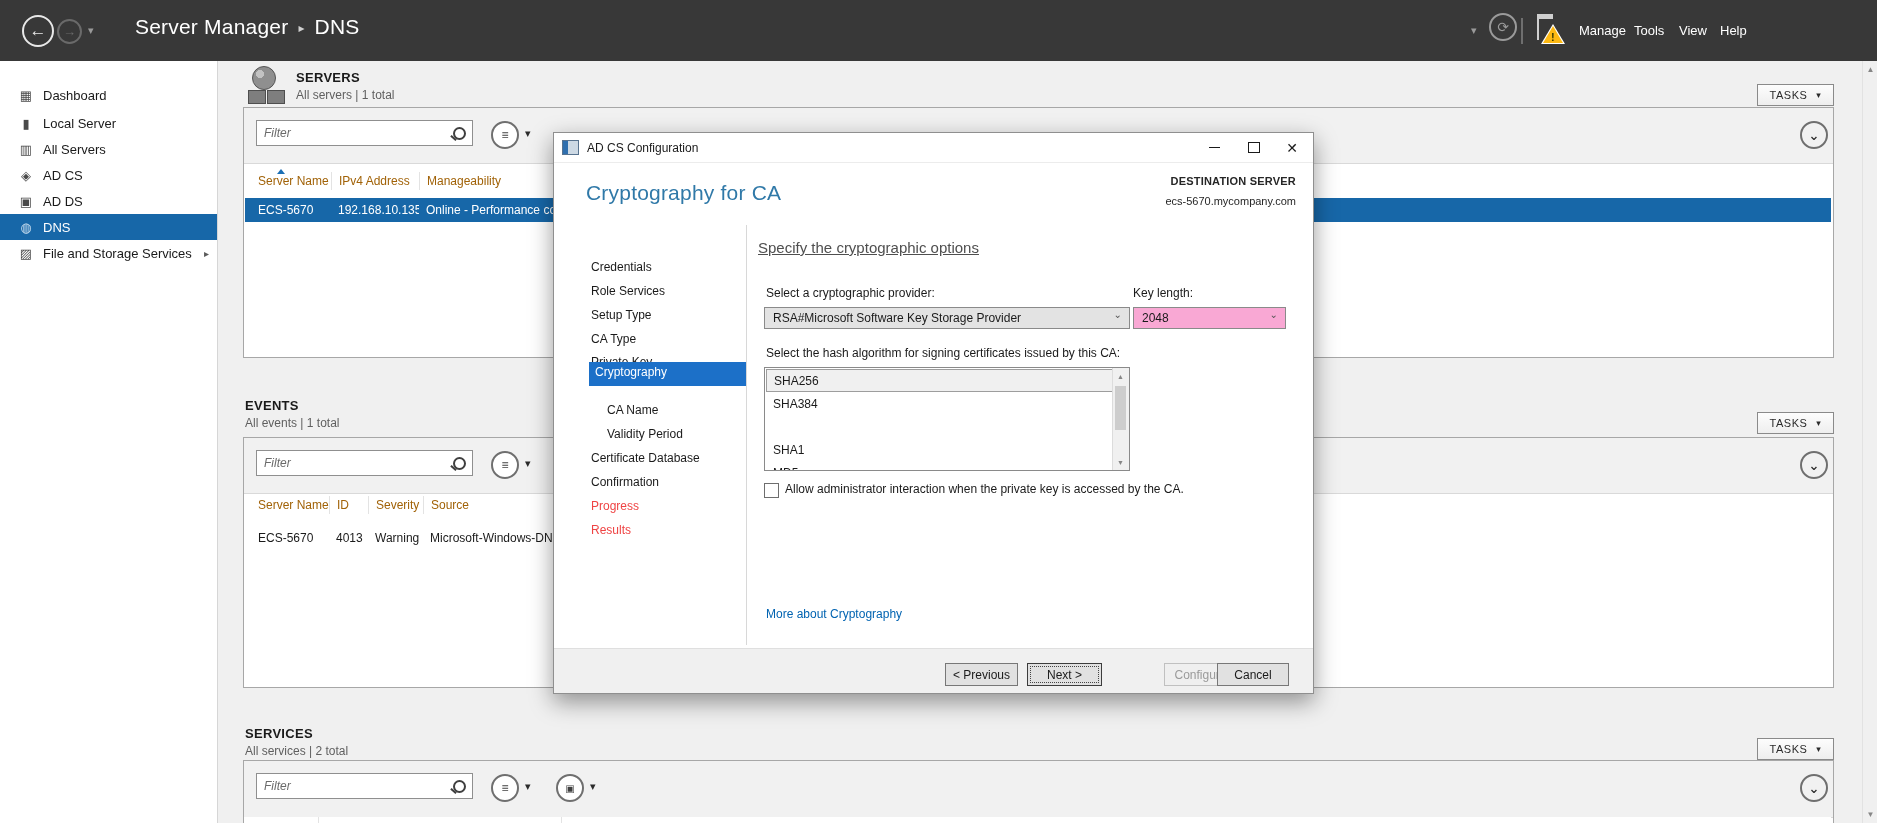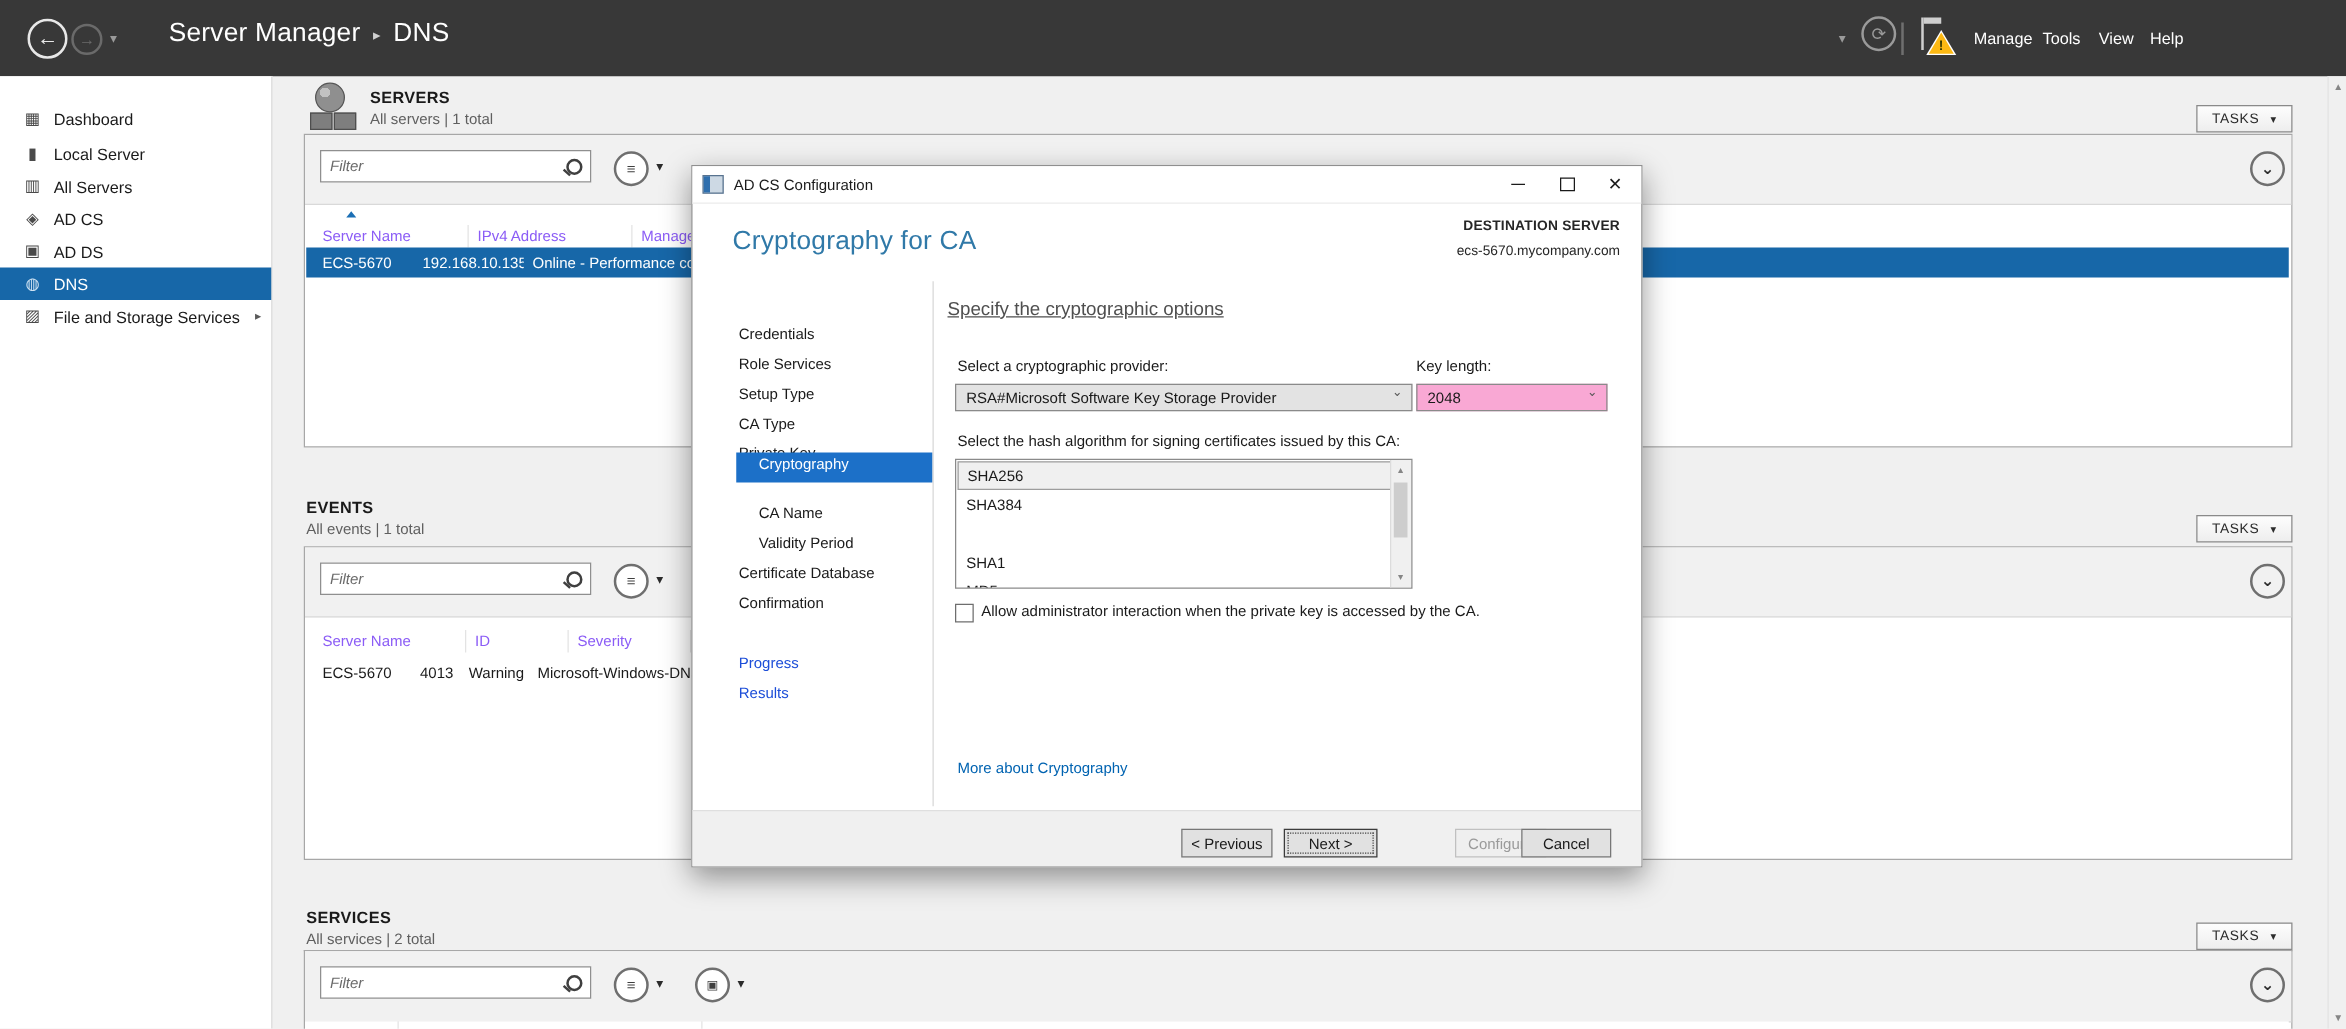--- a/index.html
+++ b/index.html
@@ -44,21 +44,21 @@
           font-family:"Liberation Sans",sans-serif;padding:0 26px 0 7px;box-sizing:border-box;color:#1a1a1a;}
   .filter::placeholder{font-style:italic;color:#6a6a6a;opacity:1;}
   .loupe{position:absolute;width:9px;height:9px;border:2px solid #3f3f3f;border-radius:50%;}
   .loupe::after{content:"";position:absolute;left:-5px;top:8px;width:7px;height:2px;background:#3f3f3f;transform:rotate(42deg);}
   .circbtn{position:absolute;width:24px;height:24px;border:2px solid #6f6f6f;border-radius:50%;color:#3f3f3f;
            display:flex;align-items:center;justify-content:center;font-size:12px;background:#fff;}
   .circbtn.small-glyph{font-size:10px;}
   .caret-d{position:absolute;color:#2b2b2b;font-size:11px;}
   .chevbtn{position:absolute;width:24px;height:24px;border:2px solid #6f6f6f;border-radius:50%;color:#2b2b2b;
            display:flex;align-items:center;justify-content:center;font-size:13px;font-weight:bold;background:transparent;}
-  .thead{position:absolute;font-size:12px;color:#8b5cf6;display:flex;align-items:flex-end;height:26px;gap:43px;}
+  .thead{position:absolute;font-size:12px;color:#a16207;display:flex;align-items:flex-start;height:26px;}
   .thead .cell{border-left:1px solid #e3e3e3;padding-left:7px;box-sizing:border-box;height:18px;display:flex;align-items:center;}
   .thead .cell:first-child{border-left:none;}
   .trow{position:absolute;font-size:12px;color:#1a1a1a;display:flex;align-items:center;height:24px;}
   .trow.sel{background:#1767a8;color:#fff;}
   .trow .cell{padding-left:7px;box-sizing:border-box;white-space:nowrap;overflow:hidden;}
   .sortasc{position:absolute;width:0;height:0;border-left:4px solid transparent;border-right:4px solid transparent;border-bottom:5px solid #1b6fb5;}
   
   .scrollbar{left:1862px;top:61px;width:15px;height:762px;background:#f0f0f0;border-left:1px solid #e2e2e2;}
   .sb-arrowbtn{position:absolute;left:0;width:15px;height:17px;color:#868686;font-size:8px;display:flex;align-items:center;justify-content:center;}
   
@@ -71,23 +71,23 @@
   .winctl{position:absolute;top:0;height:29px;width:30px;display:flex;align-items:center;justify-content:center;color:#1a1a1a;}
   .minim{right:84px;}.minim span{display:block;width:11px;height:1px;background:#1a1a1a;}
   .maxim{right:44px;}.maxim span{display:block;width:10px;height:9px;border:1px solid #1a1a1a;}
   .closex{right:6px;font-size:14px;}
   .dlg-heading{position:absolute;left:32px;top:48px;font-size:21px;color:#3079a8;letter-spacing:.2px;}
   .dest-label{position:absolute;right:17px;top:42px;font-size:11px;font-weight:bold;color:#262626;letter-spacing:.2px;}
   .dest-server{position:absolute;right:17px;top:62px;font-size:11px;color:#262626;}
   .wnav{position:absolute;left:0;top:90px;width:192px;}
   .wnav-item{position:absolute;left:37px;height:24px;display:flex;align-items:center;font-size:12px;color:#1a1a1a;}
   .wnav-item.ind{left:53px;}
-  .wnav-item.dis{color:#1d4ed8;margin-top:24px;}
+  .wnav-item.dis{color:#ef4444;}
   .wnav-sel{position:absolute;left:35px;width:157px;height:24px;background:#1c70c8;}
-  .wnav-sel span{margin-left:18px;color:#fff;font-size:12px;}
+  .wnav-sel span{margin-left:6px;color:#fff;font-size:12px;}
   .wdiv{position:absolute;left:192px;top:92px;width:1px;height:420px;background:#d8d8d8;}
   .wc-heading{position:absolute;left:204px;top:106px;font-size:15px;color:#4f4f4f;text-decoration:underline;}
   .wlabel{position:absolute;font-size:12px;color:#1a1a1a;}
   .combo{position:absolute;height:22px;border:1px solid #8a8a8a;box-sizing:border-box;font-size:12px;color:#1a1a1a;
          display:flex;align-items:center;padding-left:8px;}
   .combo .chev{position:absolute;right:7px;top:1px;font-size:10px;color:#555;}
   .combo.gray{background:#e3e3e3;}
   .combo.white{background:#f9a8d4;}
   .listbox{position:absolute;left:210px;top:234px;width:366px;height:104px;border:1px solid #8a8a8a;background:#fff;box-sizing:border-box;overflow:hidden;}
   .lb-item{position:absolute;left:1px;width:347px;height:23px;display:flex;align-items:center;padding-left:7px;font-size:12px;color:#1a1a1a;box-sizing:border-box;}

